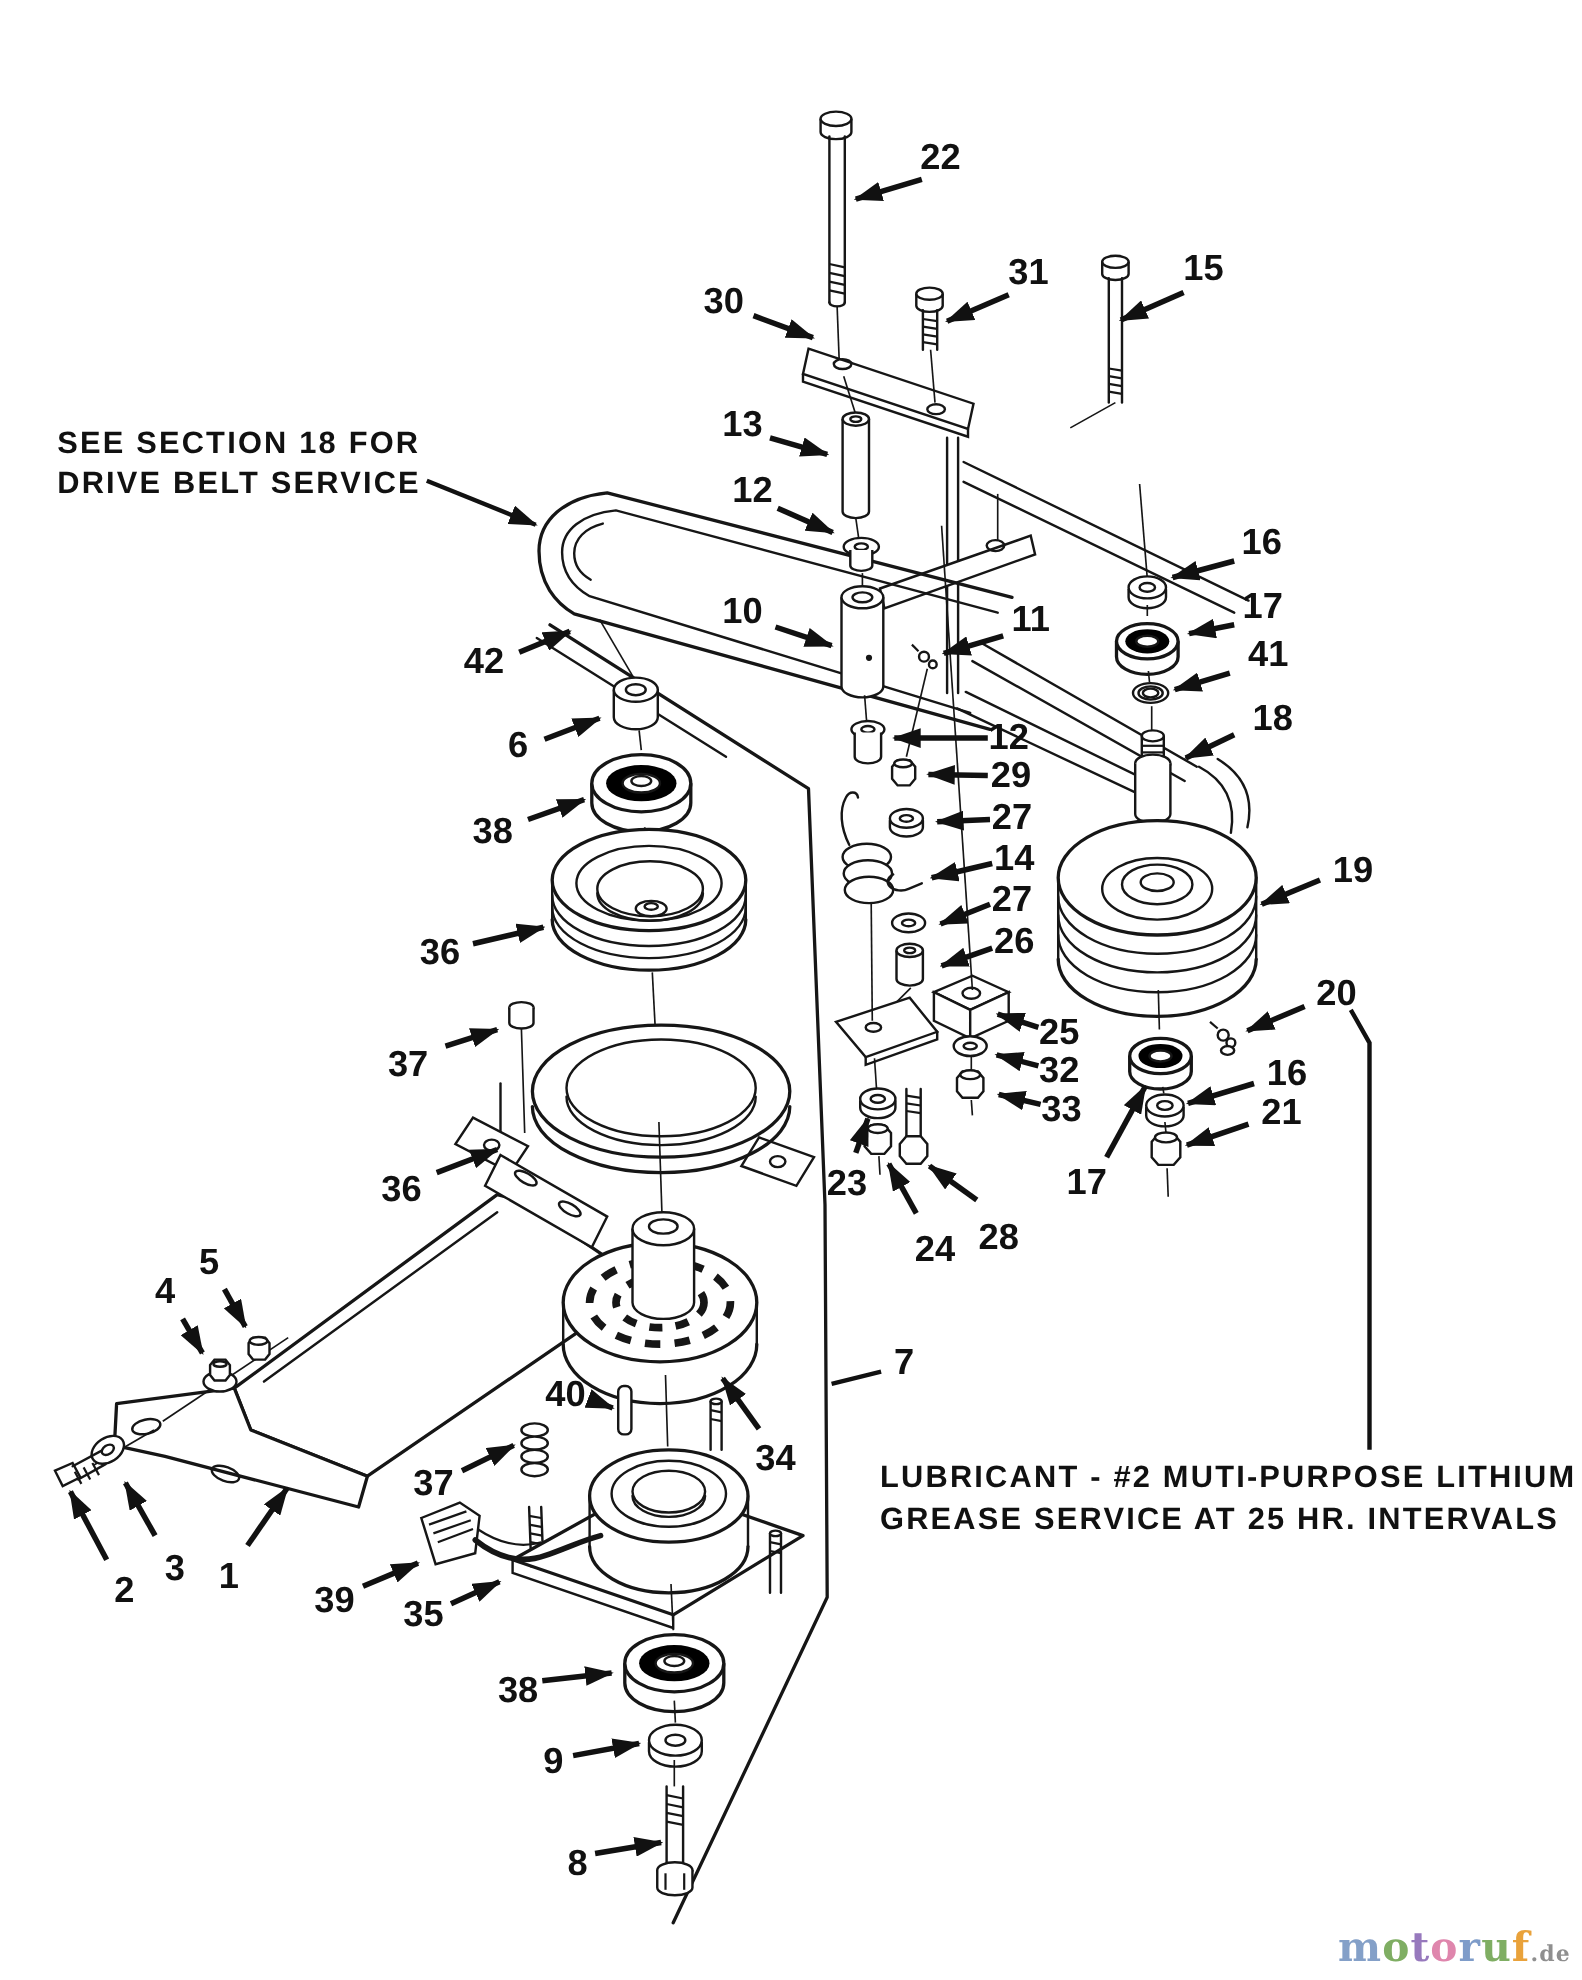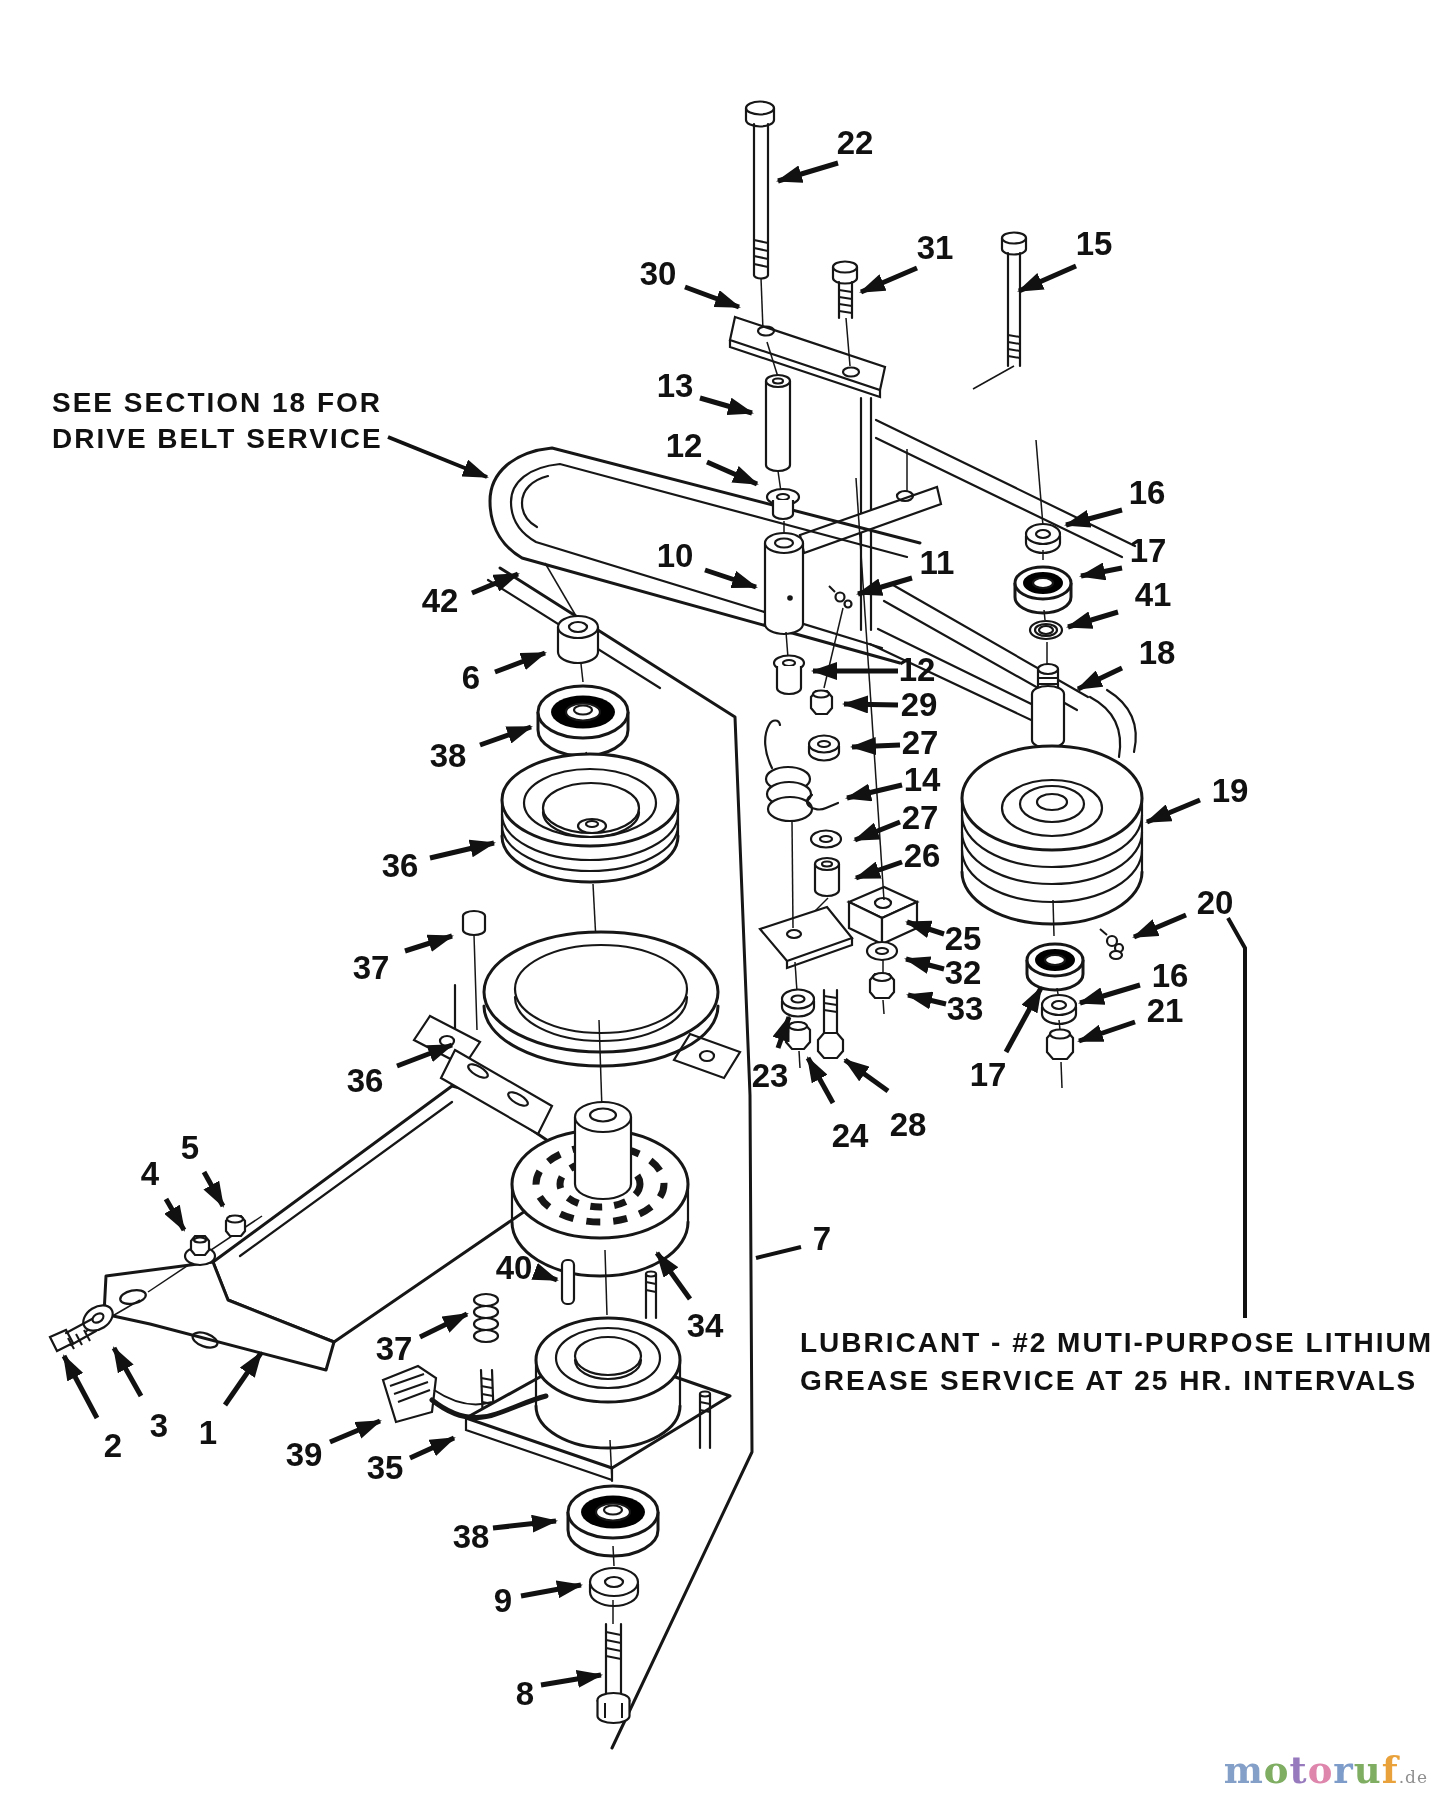--- a/index.html
+++ b/index.html
@@ -6,21 +6,21 @@
   svg{display:block}
   .o{stroke:#161616;stroke-width:3;fill:none;stroke-linecap:round;stroke-linejoin:round}
   .o2{stroke:#161616;stroke-width:2.2;fill:none;stroke-linecap:round}
   .w{stroke:#161616;stroke-width:3;fill:#fff;stroke-linejoin:round}
   .w2{stroke:#161616;stroke-width:2.2;fill:#fff}
   .t{stroke:#161616;stroke-width:1.5;fill:none}
   .t2{stroke:#161616;stroke-width:2;fill:none}
   .note{font:bold 28px "Liberation Sans",sans-serif;letter-spacing:2px;fill:#111}
   .callout{font:bold 33px "Liberation Sans",sans-serif;fill:#111;text-anchor:middle}
   #watermark{position:absolute;right:10px;bottom:8px;font-family:"DejaVu Serif",serif;font-size:37px;font-weight:bold;letter-spacing:1px}
-  #watermark .suf{font-size:17px;font-weight:normal}
+  #watermark .suf{font-size:20px;font-weight:bold}
 </style>
 </head>
 <body>
 
 <svg id="diagram" width="1438" height="1800" viewBox="0 0 1438 1800" xmlns="http://www.w3.org/2000/svg">
   <defs>
     <marker id="ah" markerUnits="userSpaceOnUse" markerWidth="26" markerHeight="18" refX="24" refY="9" orient="auto">
       <path d="M0,0 L26,9 L0,18 Z" fill="#111"></path>
     </marker>
   </defs>

